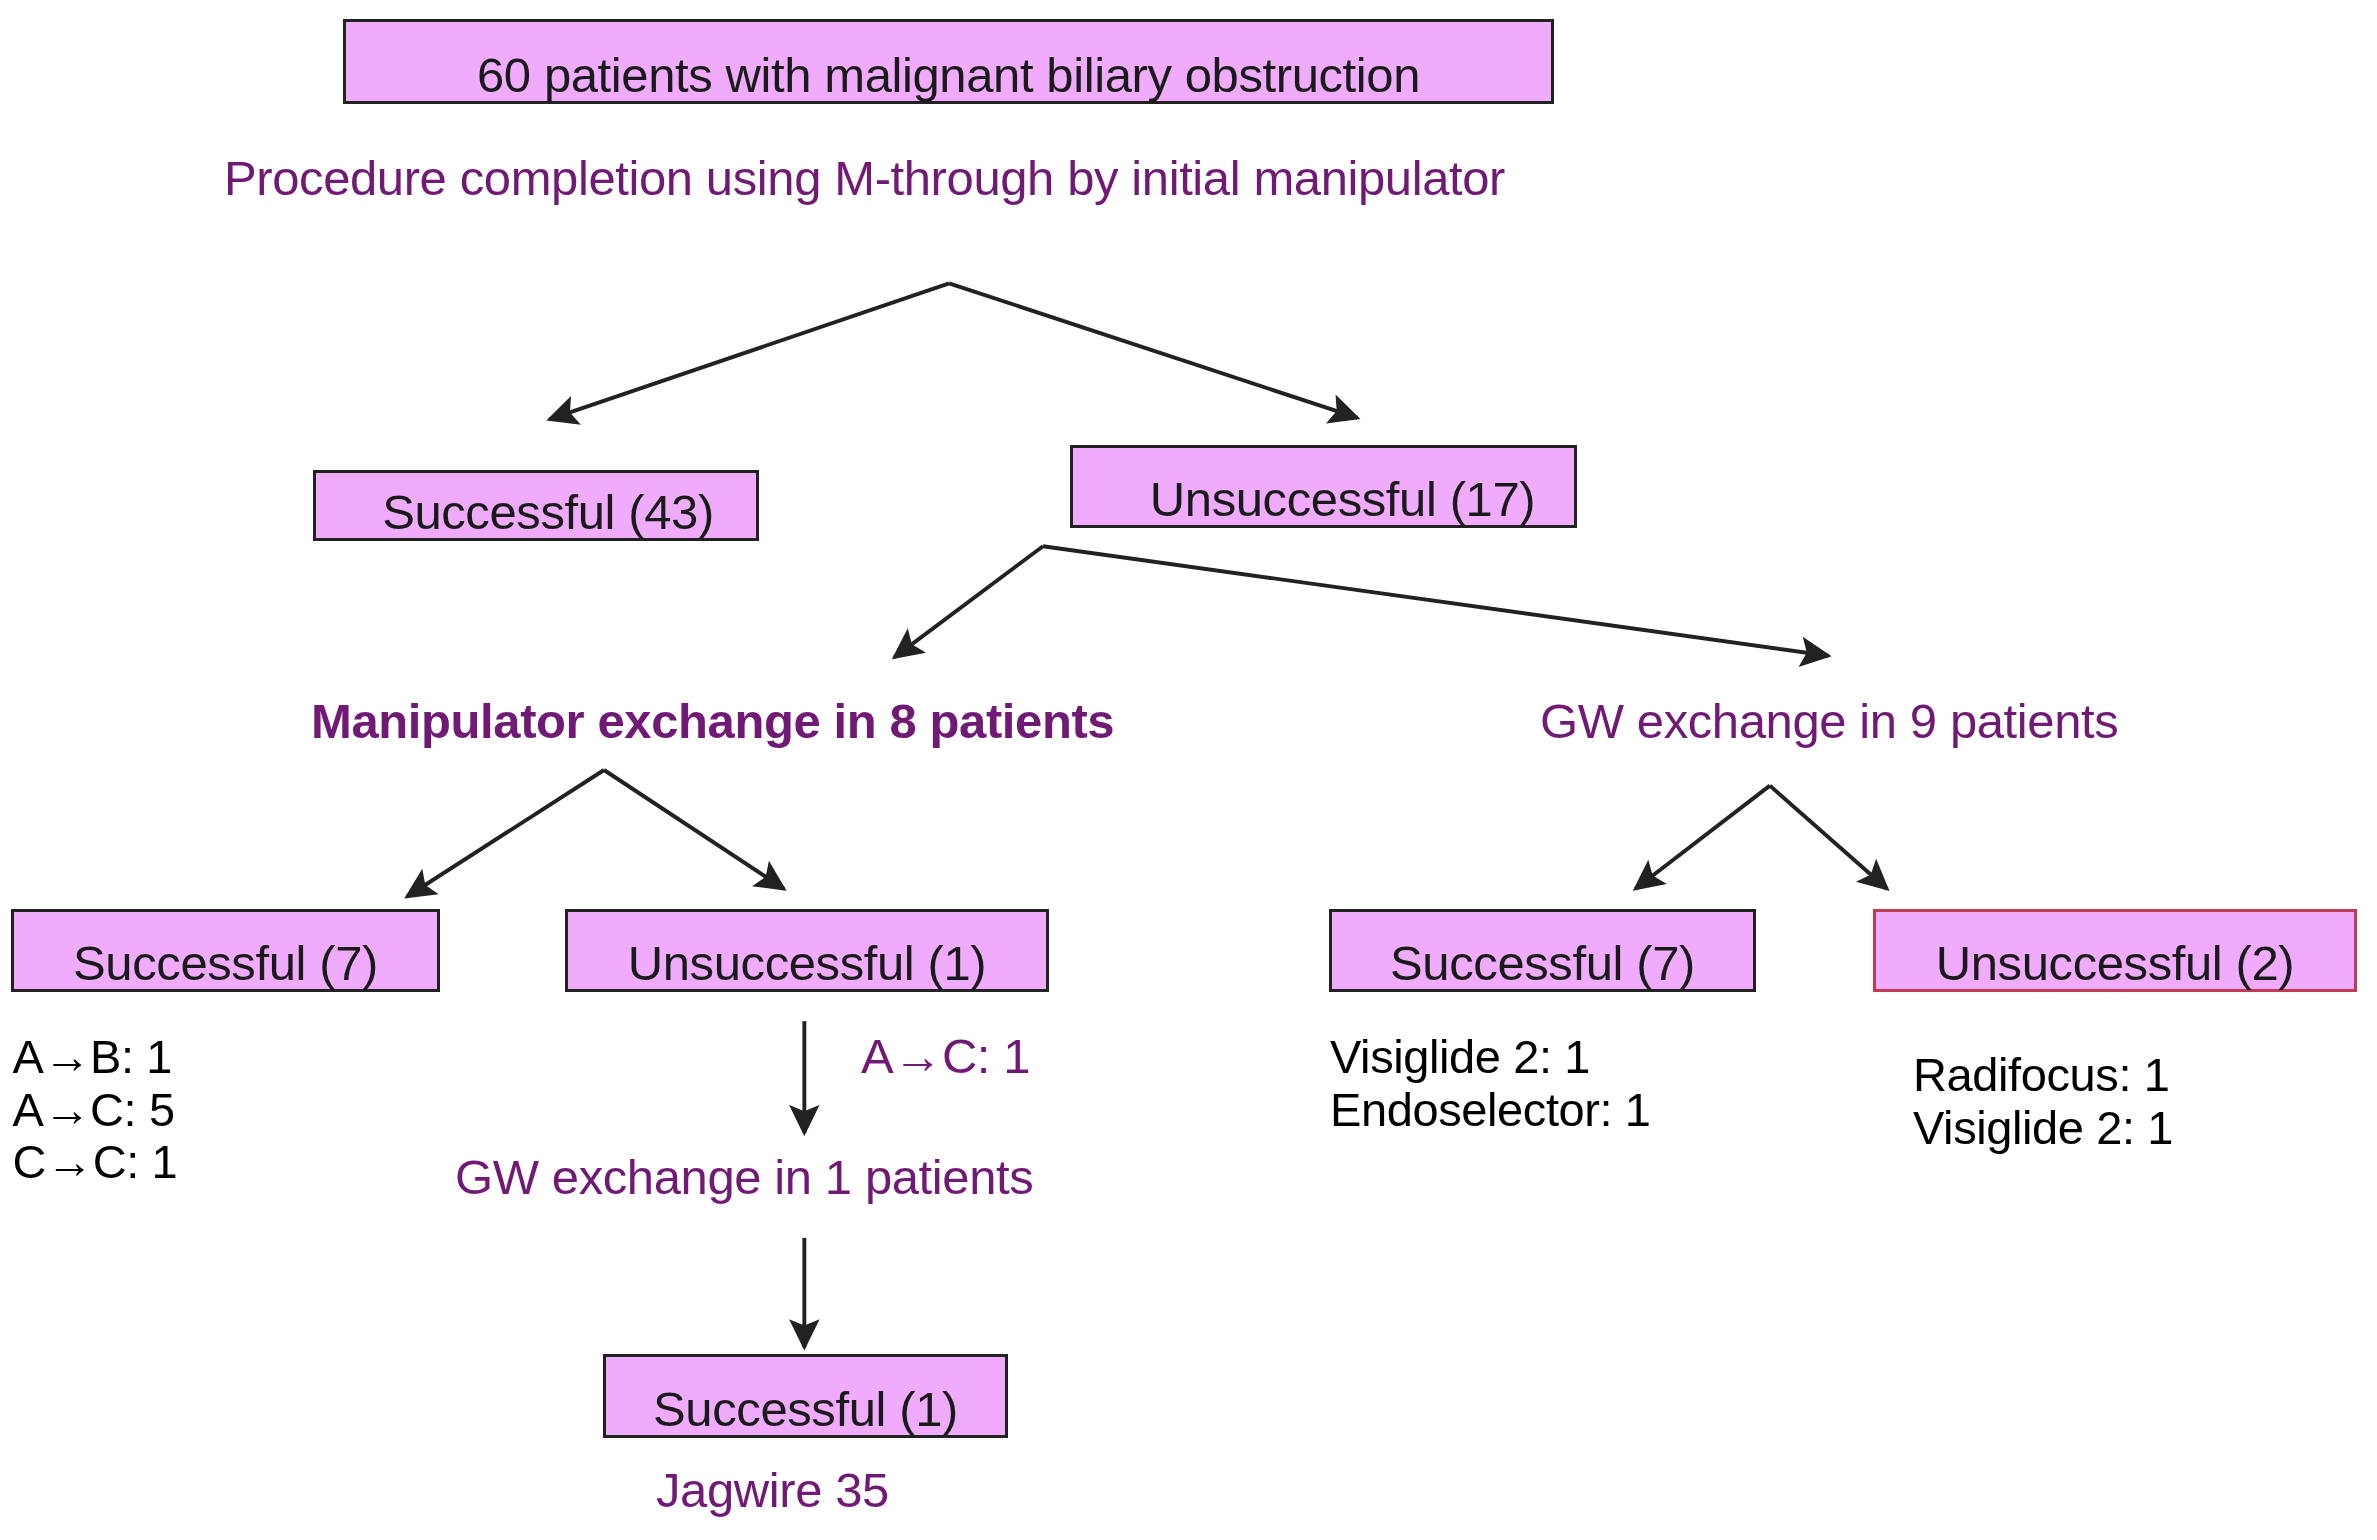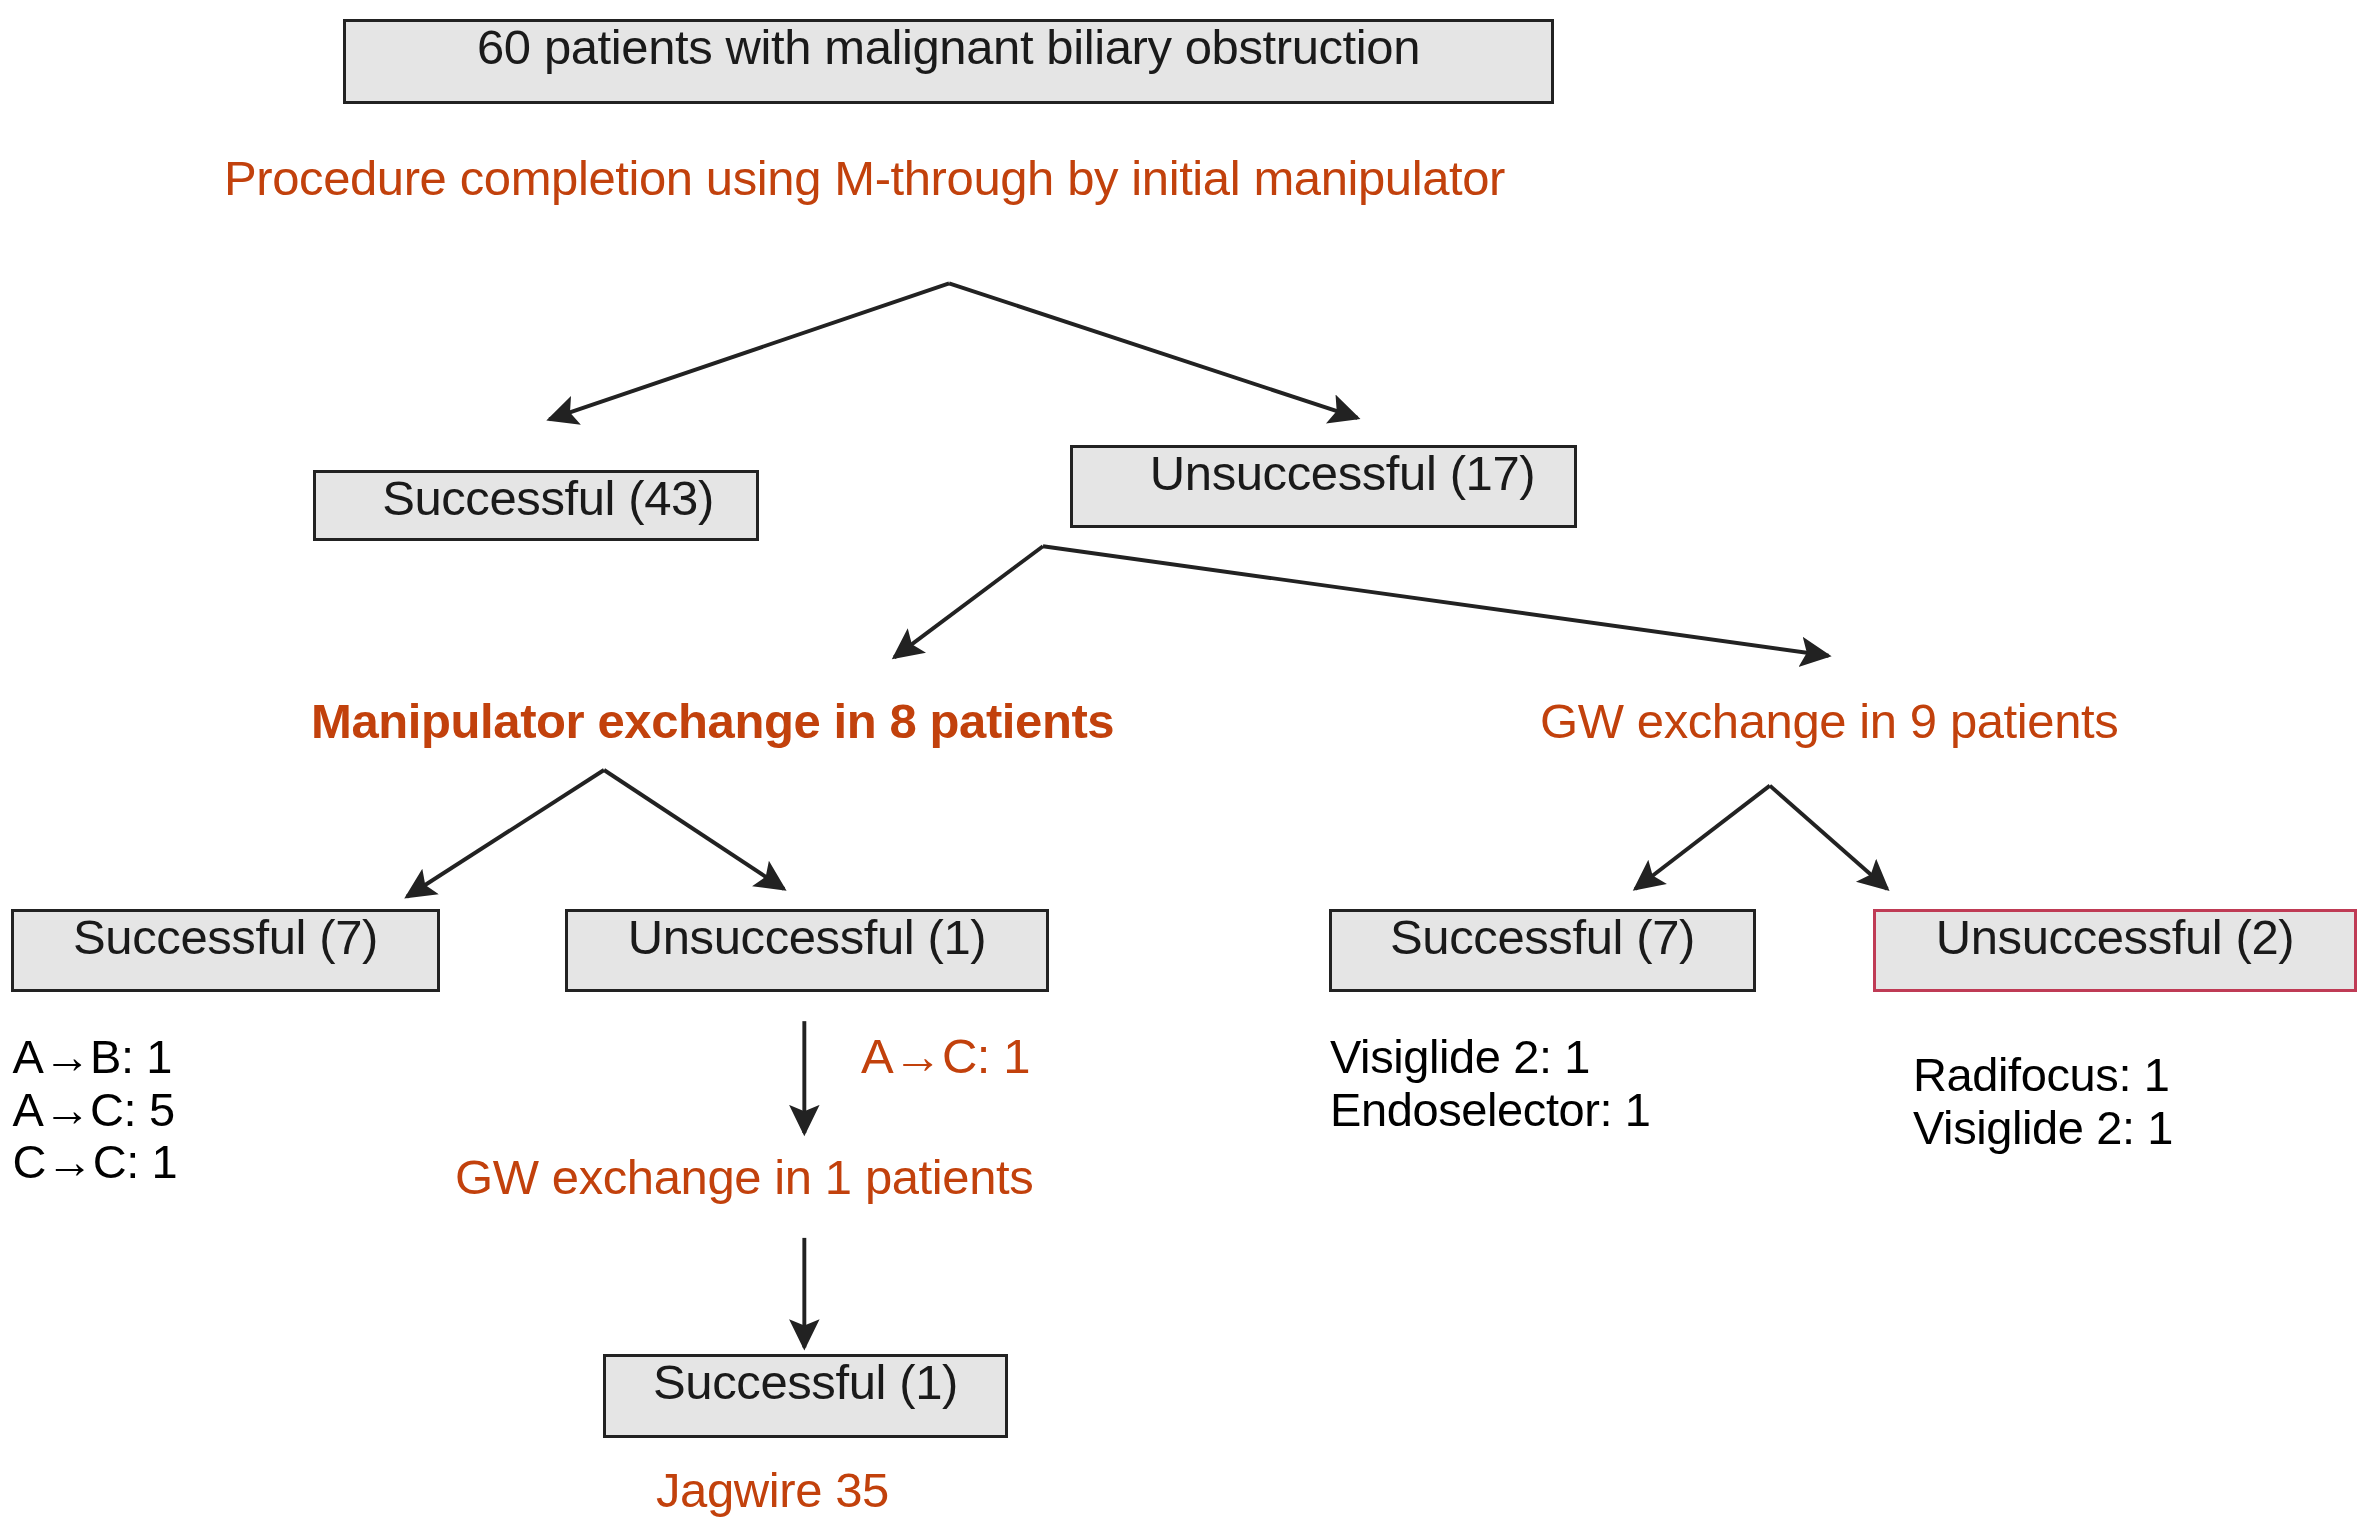--- a/index.html
+++ b/index.html
@@ -21,43 +21,43 @@
     left: 0;
     top: 0;
     width: 2377px;
     height: 1540px;
     pointer-events: none;
   }
   .node {
     position: absolute;
     box-sizing: border-box;
     display: flex;
-    align-items: flex-start;
+    align-items: flex-end;
     justify-content: center;
-    background: #e5e5e5;
+    background: #f0abfc;
   }
   .boxed {
     border: 3.1px solid #222222;
   }
   .boxed-red {
     border: 3.1px solid #bf3b55;
   }
   .node-label {
     font-size: 49px;
     line-height: 1.05;
     white-space: nowrap;
     letter-spacing: -0.4px;
   }
   .plain {
     position: absolute;
     font-size: 49px;
     line-height: 1.05;
     white-space: nowrap;
     letter-spacing: -0.4px;
-    color: #c2410c;
+    color: #701a75;
   }
   .list {
     position: absolute;
     font-size: 47px;
     line-height: 1.12;
     white-space: nowrap;
     letter-spacing: -0.4px;
     color: #000000;
   }
   .list div { margin: 0; padding: 0; }

